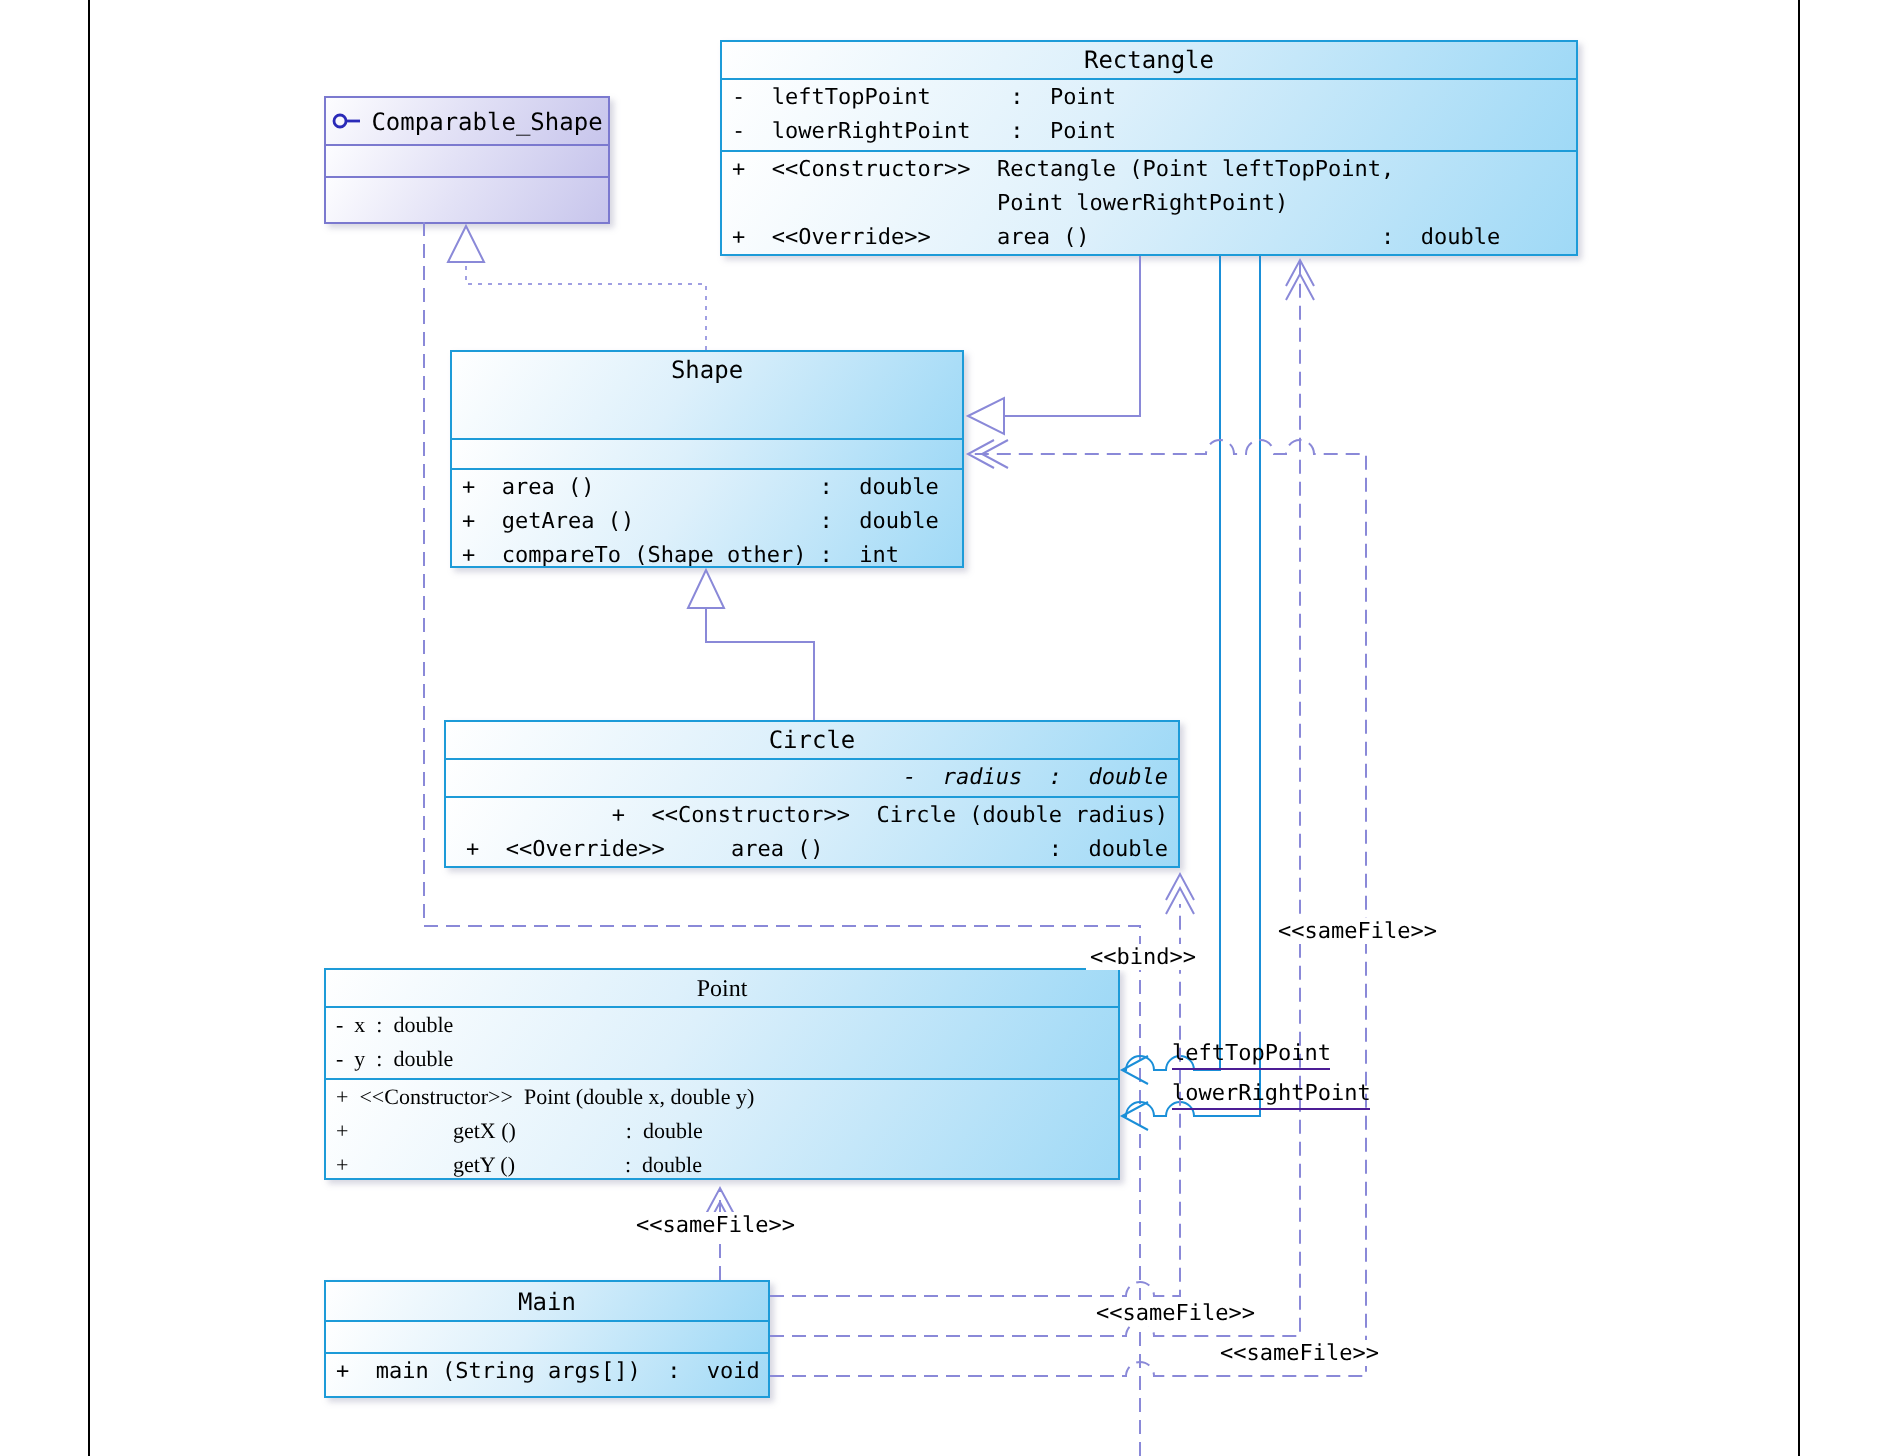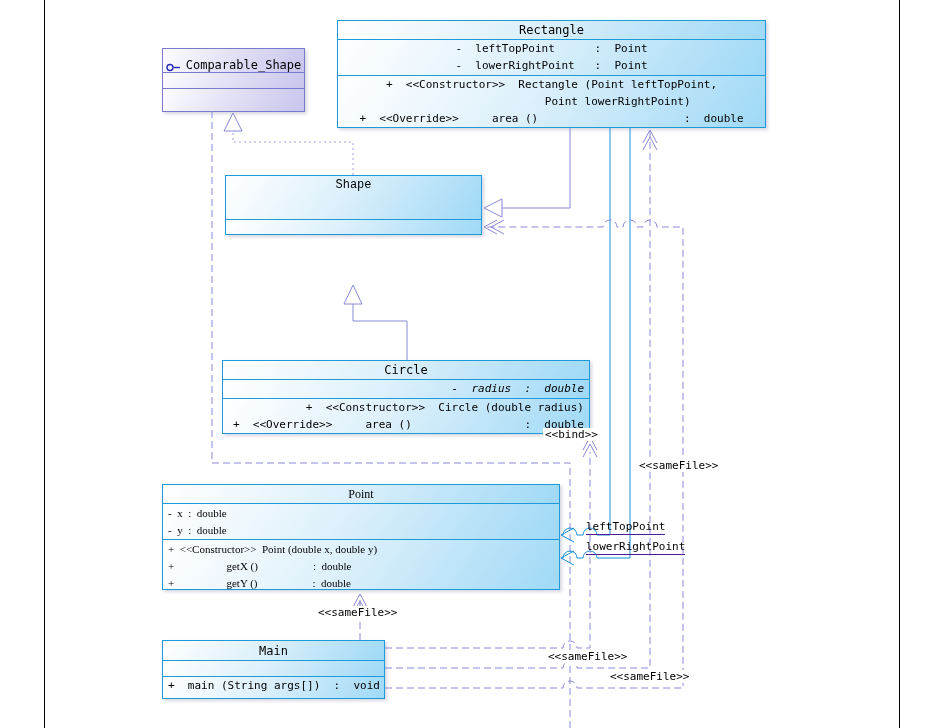--- a/index.html
+++ b/index.html
@@ -4,21 +4,21 @@
 <style>
   html,body{margin:0;padding:0;}
   body{width:941px;height:728px;position:relative;background:#ffffff;overflow:hidden;
        font-family:"DejaVu Sans Mono","Liberation Mono",monospace;}
   .page-edge{position:absolute;top:0;bottom:0;width:1px;background:#000;}
   .uml-box{position:absolute;border:1px solid #1d9bd8;box-shadow:2px 2px 3px rgba(140,140,170,.35);}
   .uml-box.iface{border-color:#7b79cf;}
   .cmp{border-top:1px solid #1d9bd8;overflow:hidden;
        background:linear-gradient(125deg,#ffffff 0%,#ddf0fb 45%,#9fd9f6 100%);}
   .iface .cmp{border-top-color:#7b79cf;
-       background:linear-gradient(125deg,#fdfdff 0%,#e3e2f6 45%,#c7c5ec 100%);align-items:flex-end;}
+       background:linear-gradient(125deg,#fdfdff 0%,#e3e2f6 45%,#c7c5ec 100%);}
   .cmp.first{border-top:none;}
   .title{display:flex;align-items:center;justify-content:center;font-size:12px;color:#000;gap:5px;}
   .row{white-space:pre;font-size:11px;line-height:16px;padding:1px 5px 0 5px;color:#000;}
   .abstract-row{white-space:pre;font-size:12px;line-height:15px;padding:2px 7px 0 0;color:#000;text-align:right;margin-top:34px;}
   .center-line{text-align:center;font-size:12px;line-height:19px;color:#000;}
   svg.wires{position:absolute;left:0;top:0;}
   .lbl{position:absolute;font-size:11px;line-height:13px;color:#000;white-space:pre;}
   .lbl.wbg{background:#ffffff;padding:0 2px;}
   .lbl.underl{border-bottom:1px solid #4c1d95;padding-bottom:1px;}
 </style>
@@ -33,41 +33,46 @@
     <svg width="15" height="9">
       <circle cx="4" cy="4.5" r="3" fill="none" stroke="#2a2ab8" stroke-width="1.4"></circle>
       <line x1="7.5" y1="4.5" x2="14" y2="4.5" stroke="#2a2ab8" stroke-width="1.4"></line>
     </svg>
     <span>Comparable_Shape</span>
   </div>
   <div class="cmp" style="height:15px;"></div>
   <div class="cmp" style="height:22px;"></div>
 </div>
 
-<div class="uml-box" style="left:337px;top:20px;width:427px;text-align:center;">
+<div class="uml-box" style="left:360px;top:20px;width:427px;">
   <div class="cmp first title" style="height:18px;">
     <span>Rectangle</span>
   </div>
   <div class="cmp" style="height:35px;">
     <div class="row">-  leftTopPoint      :  Point</div>
     <div class="row">-  lowerRightPoint   :  Point</div>
   </div>
   <div class="cmp" style="height:51px;">
     <div class="row">+  &lt;&lt;Constructor&gt;&gt;  Rectangle (Point leftTopPoint,</div>
     <div class="row">                    Point lowerRightPoint)</div>
     <div class="row">+  &lt;&lt;Override&gt;&gt;     area ()                      :  double</div>
   </div>
 </div>
 
 <div class="uml-box" style="left:225px;top:175px;width:255px;">
-  <div class="cmp first" style="height:43px;font-family:Liberation Mono, monospace;">
+  <div class="cmp first" style="height:43px;">
     <div class="center-line">Shape</div>
     <div class="abstract-row">{abstract}</div>
   </div>
   <div class="cmp" style="height:14px;"></div>
+  <div class="cmp" style="height:48px;">
+    <div class="row">+  area ()                 :  double</div>
+    <div class="row">+  getArea ()              :  double</div>
+    <div class="row">+  compareTo (Shape other) :  int</div>
+  </div>
 </div>
 
 <div class="uml-box" style="left:222px;top:360px;width:366px;text-align:right;">
   <div class="cmp first title" style="height:18px;">
     <span>Circle</span>
   </div>
   <div class="cmp" style="height:18px;font-style:italic;">
     <div class="row">-  radius  :  double</div>
   </div>
   <div class="cmp" style="height:34px;">
@@ -150,19 +155,19 @@
     <polyline points="643,150 650,137 657,150"></polyline>
   </g>
 
   <g stroke="#8a89d8" fill="none" stroke-width="1">
     <path d="M385,688 L563,688 A7,7 0 0 1 577,688 L683,688 L683,227 L657,227 A7,7 0 0 0 643,227 L637,227 A7,7 0 0 0 623,227 L617,227 A7,7 0 0 0 603,227 L485,227" stroke-dasharray="7,4"></path>
     <polyline points="497,220 484,227 497,234"></polyline>
     <polyline points="504,220 491,227 504,234"></polyline>
   </g>
 </svg>
 
-<div class="lbl wbg" style="left:543px;top:428px;">&lt;&lt;bind&gt;&gt;</div>
+<div class="lbl wbg" style="left:543px;top:472px;">&lt;&lt;bind&gt;&gt;</div>
 <div class="lbl wbg" style="left:637px;top:459px;">&lt;&lt;sameFile&gt;&gt;</div>
 <div class="lbl underl" style="left:586px;top:520px;">leftTopPoint</div>
 <div class="lbl underl" style="left:586px;top:540px;">lowerRightPoint</div>
 <div class="lbl wbg" style="left:316px;top:606px;">&lt;&lt;sameFile&gt;&gt;</div>
 <div class="lbl wbg" style="left:546px;top:650px;">&lt;&lt;sameFile&gt;&gt;</div>
 <div class="lbl wbg" style="left:608px;top:670px;">&lt;&lt;sameFile&gt;&gt;</div>
 
 </body></html>

